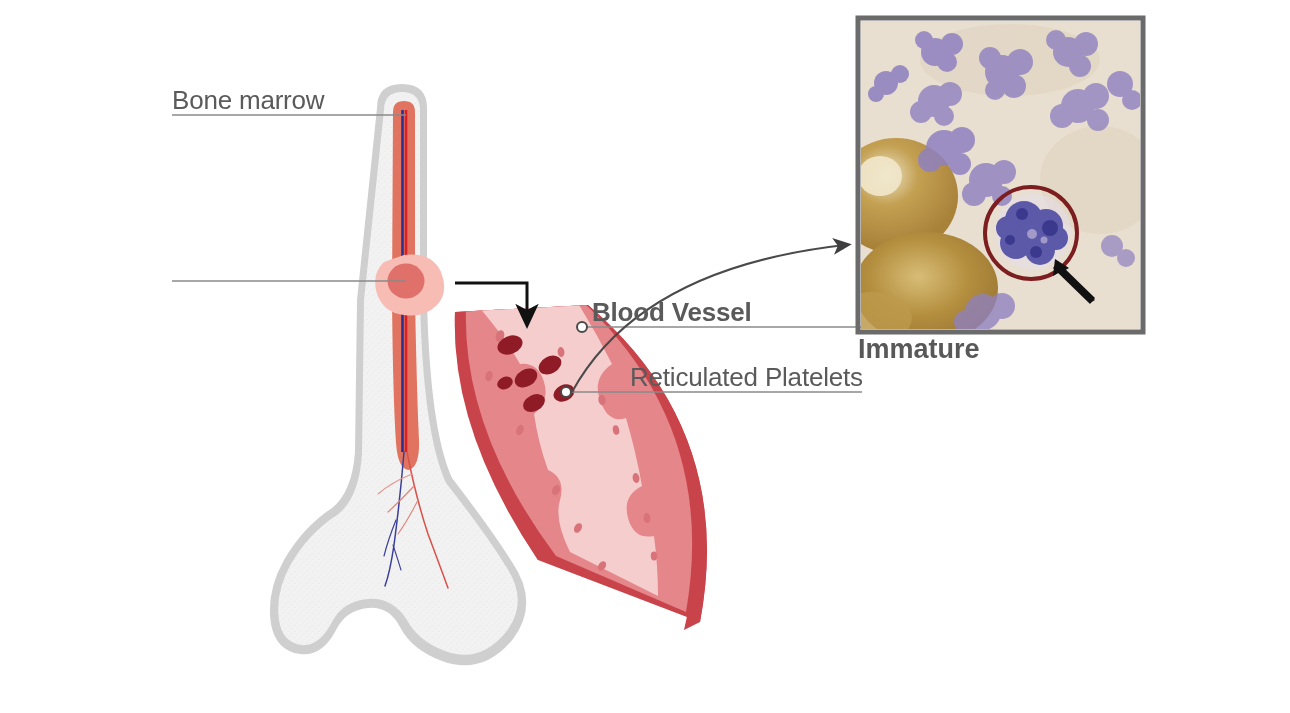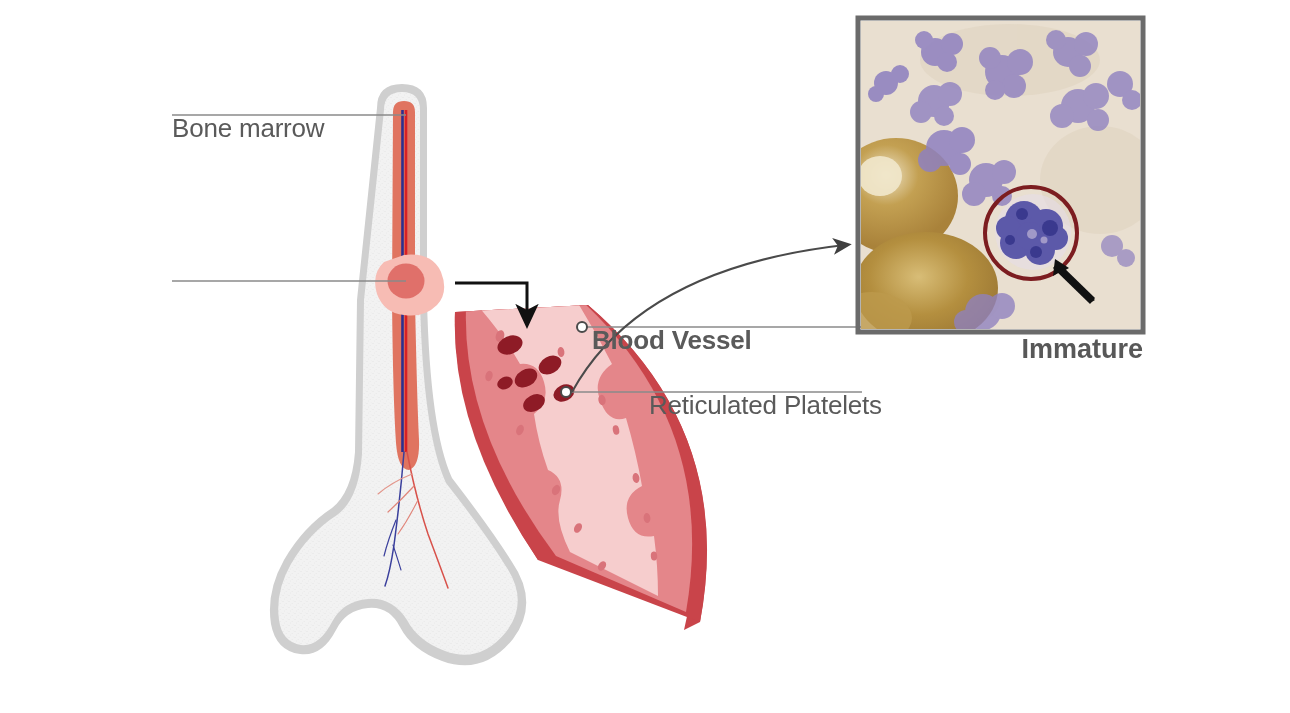--- a/index.html
+++ b/index.html
@@ -27,28 +27,27 @@
     height: 713px;
     overflow: visible;
   }
   .lbl {
     position: absolute;
     color: #5a5a5a;
     font-size: 26px;
     font-family: "Liberation Sans", sans-serif;
     white-space: nowrap;
     letter-spacing: -0.2px;
-    margin-top: 28px;
   }
   .cap {
     position: absolute;
     color: #585858;
     font-size: 27px;
     font-weight: bold;
-    text-align: right;
+    text-align: left;
     line-height: 1.16;
     font-family: "Liberation Sans", sans-serif;
   }
 </style>
 </head>
 <body>
 
 <div id="stage">
 
   <svg class="layer" viewBox="0 0 1290 713">
@@ -341,19 +340,19 @@
         </g>
       </g>
     </g>
   </svg>
 
   <div class="lbl" style="left:172px; top:85px;">Bone marrow</div>
 
 
   <div class="lbl" style="left:592px; top:297px;font-weight:bold;">Blood Vessel</div>
 
-  <div class="lbl" style="left:649px; top:362px;">Reticulated Platelets</div>
+  <div class="lbl" style="left:630px; top:362px;">Reticulated Platelets</div>
 
   <div class="cap" style="left:858px; top:334px; width:285px;">
     <div>Immature</div>
   </div>
 
 </div>
 
 </body></html>

